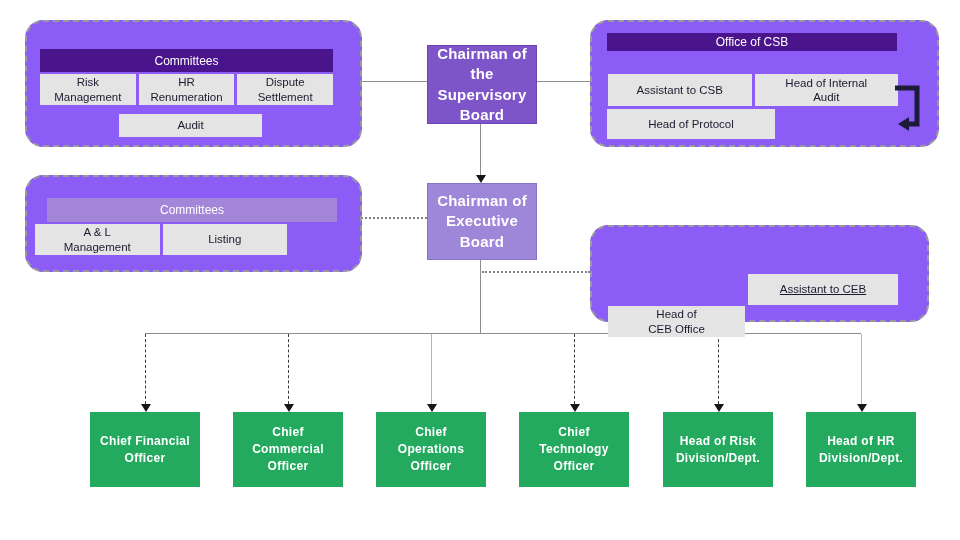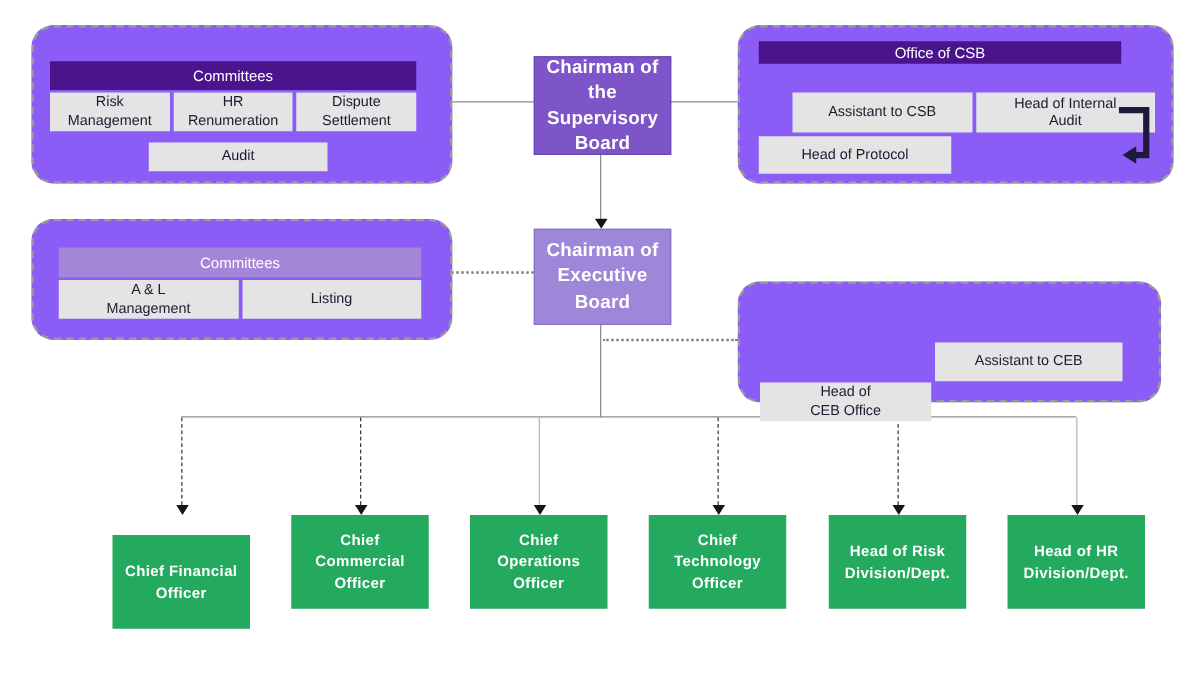--- a/index.html
+++ b/index.html
@@ -90,58 +90,58 @@
       <div class="cell">HR
 Renumeration</div>
       <div class="cell">Dispute
 Settlement</div>
     </div>
     <div class="cell fixed" style="left:92px;top:92px;width:143px;height:23px;">Audit</div>
   </div>
 
   <div class="group" style="left:590px;top:20px;width:345px;height:123px;">
     <div class="hdr dark" style="left:15px;top:11px;width:290px;height:18px;text-align:right;">Office of CSB</div>
-    <div class="cellrow" style="left:30px;top:52px;width:290px;height:32px;padding-left:12px;">
+    <div class="cellrow" style="left:4px;top:52px;width:290px;height:32px;padding-left:12px;">
       <div class="cell">Assistant to CSB</div>
       <div class="cell">Head of Internal
 Audit</div>
     </div>
-    <div class="cell fixed" style="left:15px;top:87px;width:154px;height:30px;">Head of Protocol</div>
+    <div class="cell fixed" style="left:15px;top:87px;width:168px;height:30px;">Head of Protocol</div>
 
     <svg class="abs" style="left:303px;top:56px;width:30px;height:55px;" viewBox="0 0 30 55">
       <polyline points="0,10 22,10 22,46 12,46" fill="none" stroke="#1c1c3a" stroke-width="5"></polyline>
       <polygon points="3,46 14,39 14,53" fill="#1c1c3a"></polygon>
     </svg>
   </div>
 
   <div class="node sb" style="left:427px;top:45px;width:108px;height:77px;">Chairman of
 the
 Supervisory
 Board</div>
 
   <div class="group" style="left:25px;top:175px;width:333px;height:93px;">
     <div class="hdr light" style="left:20px;top:21px;width:290px;height:24px;">Committees</div>
-    <div class="cellrow" style="left:20px;top:47px;width:290px;height:31px;">
+    <div class="cellrow" style="left:8px;top:47px;width:252px;height:31px;">
       <div class="cell">A &amp; L
 Management</div>
       <div class="cell">Listing</div>
     </div>
   </div>
 
   <div class="node eb" style="left:427px;top:183px;width:108px;height:75px;">Chairman of
 Executive
 Board</div>
 
   <div class="group" style="left:590px;top:225px;width:335px;height:93px;">
     <div class="cell fixed" style="left:16px;top:47px;width:137px;height:31px;margin-top:32px;">Head of
 CEB Office</div>
-    <div class="cell fixed" style="left:156px;top:47px;width:150px;height:31px;">Assistant to CEB</div>
+    <div class="cell fixed" style="left:156px;top:47px;width:150px;height:31px;text-decoration:underline;">Assistant to CEB</div>
   </div>
 
-  <div class="exec" style="left:90px;top:428px;">Chief Financial
+  <div class="exec" style="left:90px;top:412px;">Chief Financial
 Officer</div>
   <div class="exec" style="left:233px;top:412px;">Chief
 Commercial
 Officer</div>
   <div class="exec" style="left:376px;top:412px;">Chief
 Operations
 Officer</div>
   <div class="exec" style="left:519px;top:412px;">Chief
 Technology
 Officer</div>

